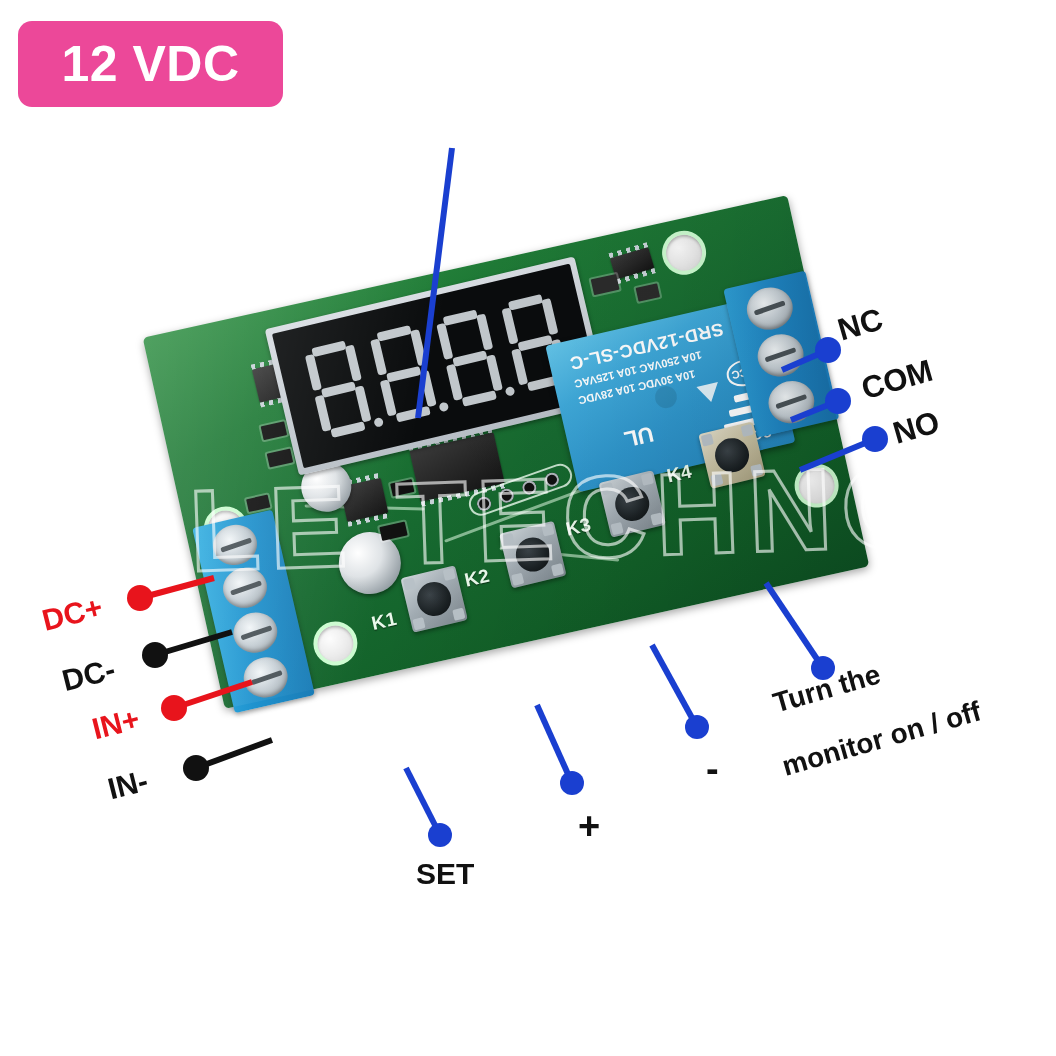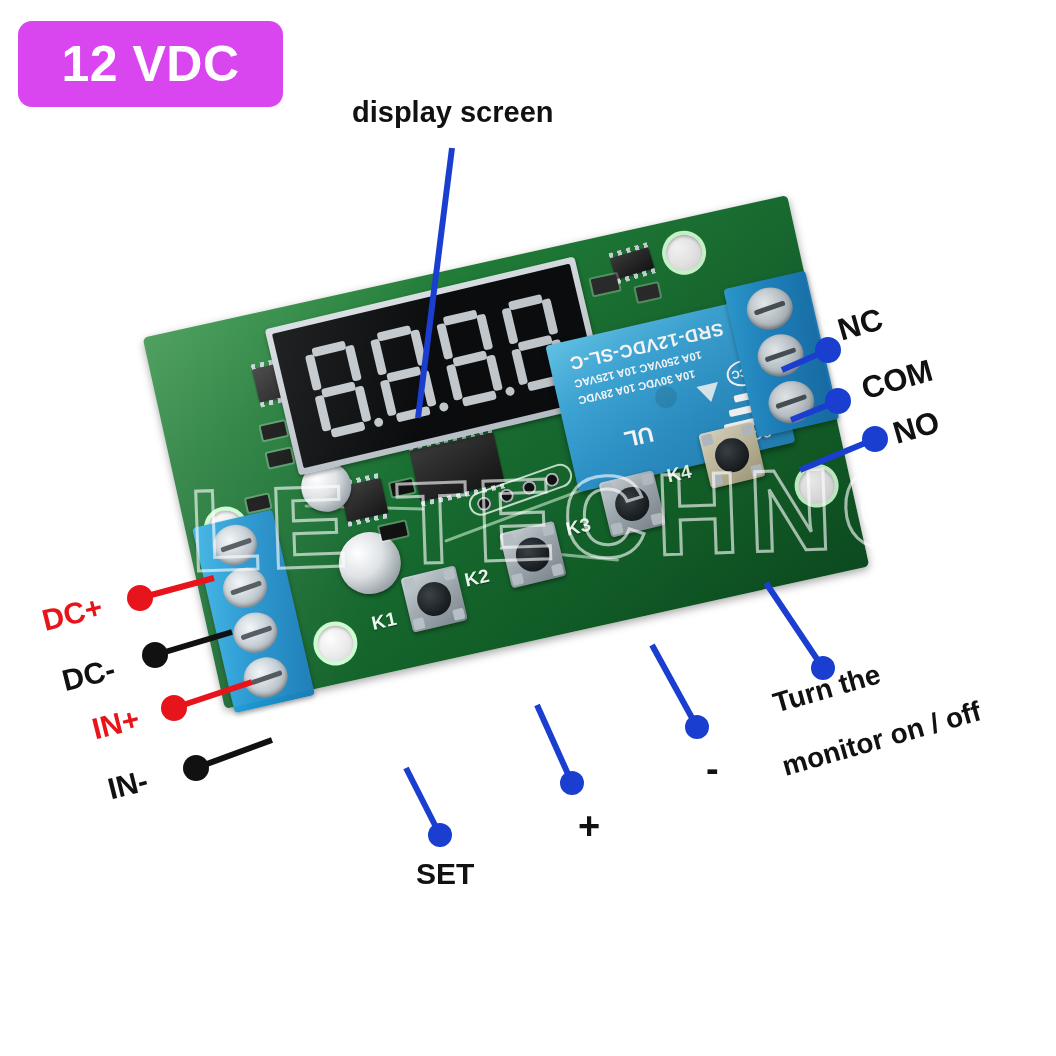--- a/index.html
+++ b/index.html
@@ -265,21 +265,21 @@
     white-space: nowrap;
   }
   .callout.red { color: #e8141c; }
   svg#leads { position:absolute; left:0; top:0; width:1056px; height:1056px; pointer-events:none; }
 </style>
 </head>
 <body>
 
 <div id="stage">
 
-  <div class="badge" id="badge" style="background: #d946ef; color: rgb(255, 255, 255);">
+  <div class="badge" id="badge" style="background: #ec4899; color: rgb(255, 255, 255);">
     <span>12 VDC</span>
   </div>
 
   <div id="board-wrap">
     <div id="pcb">
 
       <div class="hole h1"></div>
       <div class="hole h2"></div>
       <div class="hole h3"></div>
       <div class="hole h4"></div>
@@ -450,21 +450,20 @@
     <line x1="537" y1="705" x2="572" y2="783" stroke="#1A3FD0" stroke-width="6"></line>
     <circle cx="572" cy="783" r="12" fill="#1A3FD0"></circle>
 
     <line x1="652" y1="645" x2="697" y2="727" stroke="#1A3FD0" stroke-width="6"></line>
     <circle cx="697" cy="727" r="12" fill="#1A3FD0"></circle>
 
     <line x1="766" y1="583" x2="823" y2="668" stroke="#1A3FD0" stroke-width="6"></line>
     <circle cx="823" cy="668" r="12" fill="#1A3FD0"></circle>
   </svg>
 
-  <div class="callout" id="co-display" style="left:352px; top:96px; font-size:29px;">display screen</div>
 
   <div class="callout" id="co-nc" style="left:838px; top:307px; font-size:31px; transform:rotate(-16deg);">NC</div>
   <div class="callout" id="co-com" style="left:861px; top:362px; font-size:31px; transform:rotate(-16deg);">COM</div>
   <div class="callout" id="co-no" style="left:893px; top:410px; font-size:31px; transform:rotate(-16deg);">NO</div>
 
   <div class="callout red" id="co-dcp" style="left:42px; top:597px; font-size:30px; transform:rotate(-14deg);">DC+</div>
   <div class="callout" id="co-dcm" style="left:62px; top:658px; font-size:30px; transform:rotate(-14deg);">DC-</div>
   <div class="callout red" id="co-inp" style="left:92px; top:707px; font-size:30px; transform:rotate(-14deg);">IN+</div>
   <div class="callout" id="co-inm" style="left:108px; top:768px; font-size:30px; transform:rotate(-14deg);">IN-</div>
 

